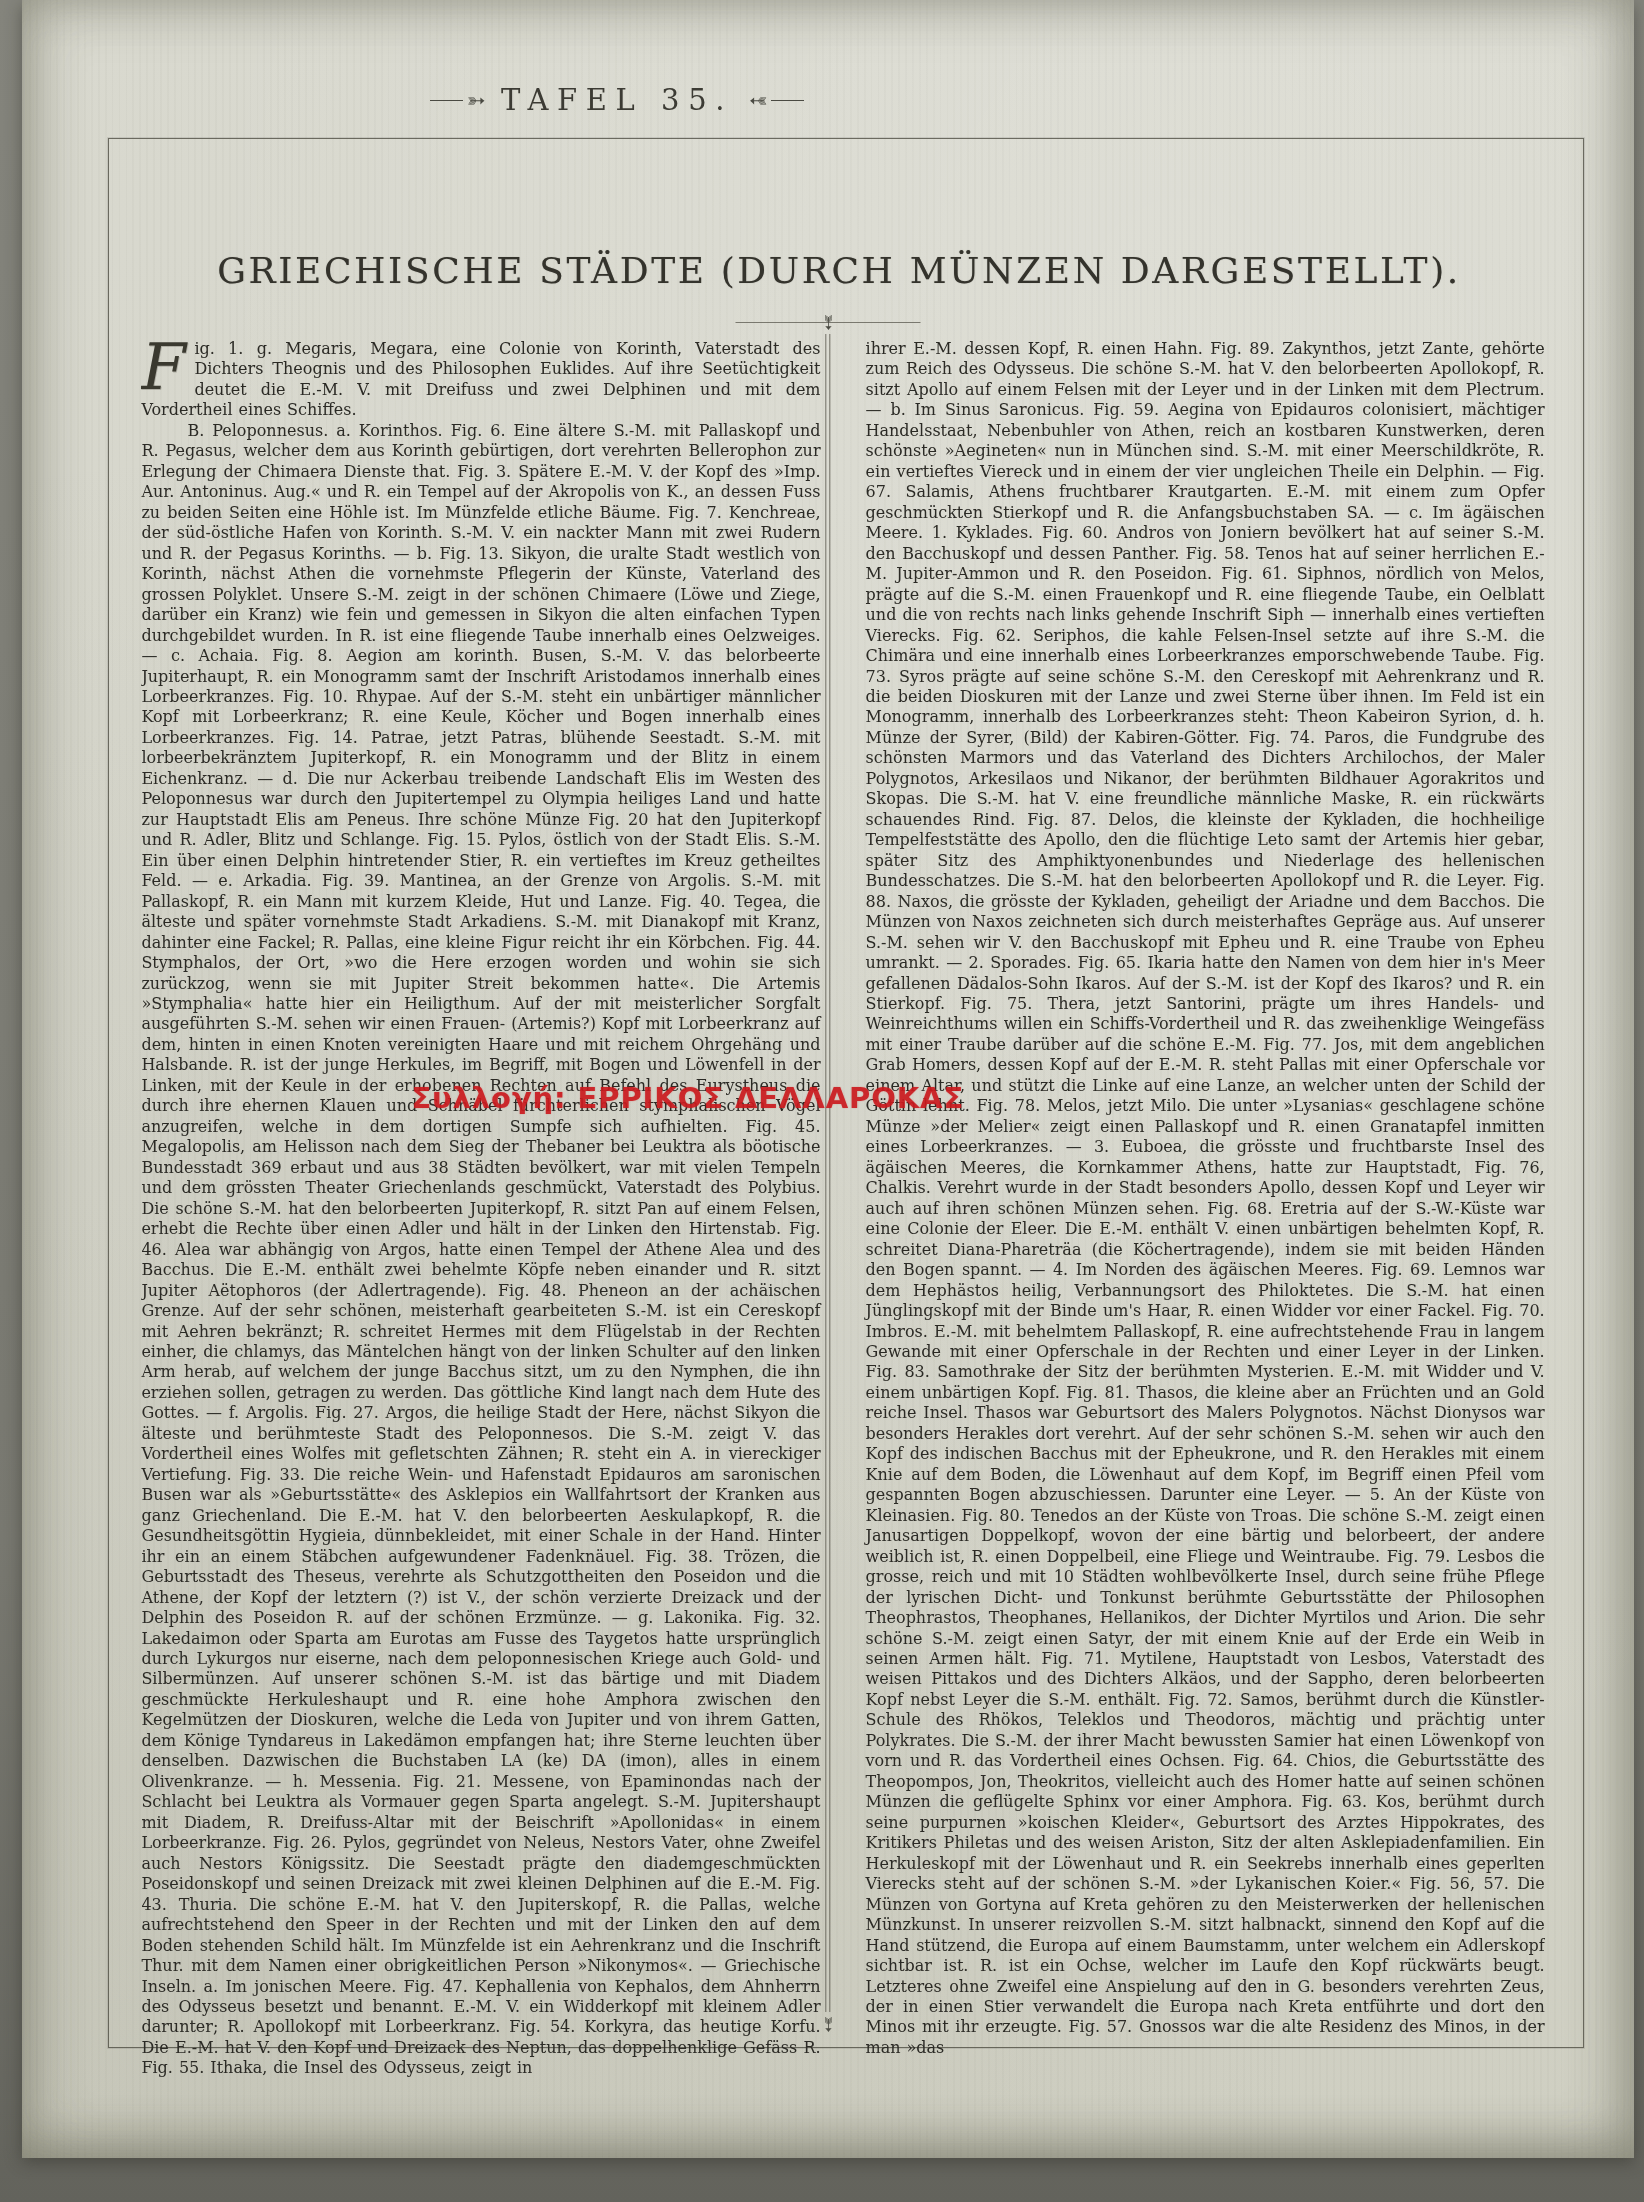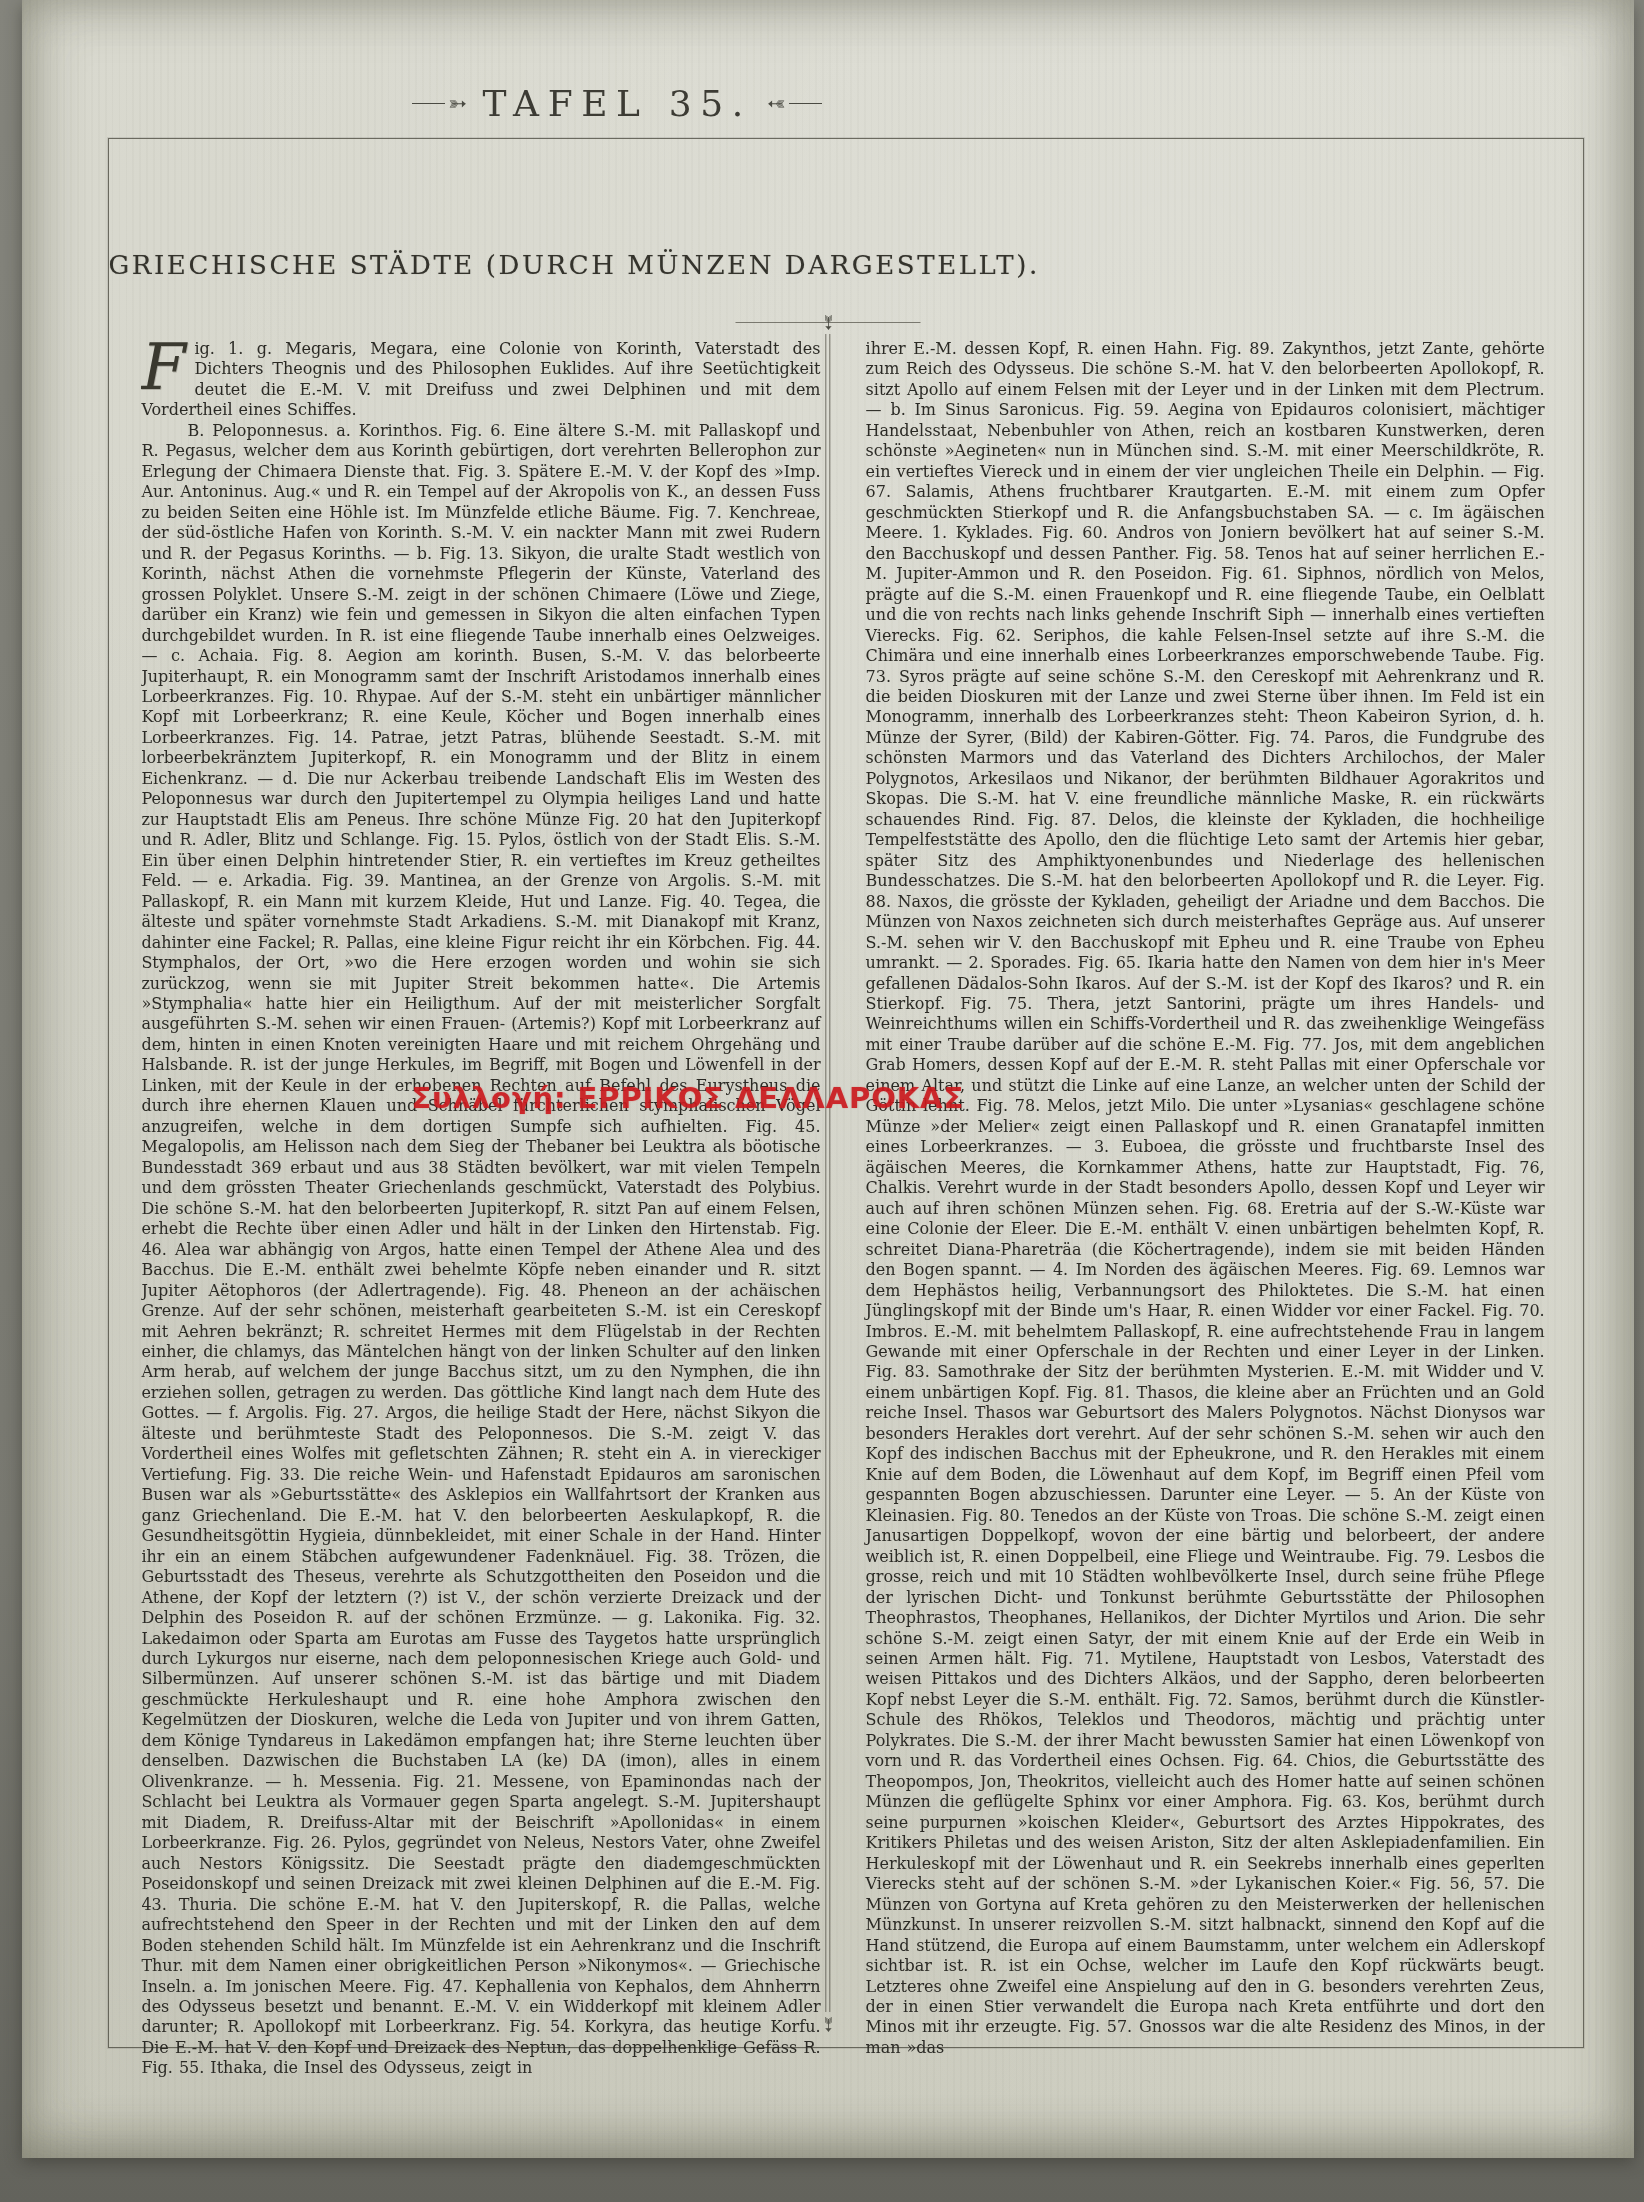--- a/index.html
+++ b/index.html
@@ -25,39 +25,39 @@
   }
   
   .plate-header{
     position:absolute;top:83px;left:0;width:100%;
     display:flex;justify-content:center;align-items:center;gap:15.5px;
     transform:translateX(-211px);
     color:#3c3b34;
   }
   .plate-header .label{
     font-family:"DejaVu Serif", serif;
-    font-size:36px;letter-spacing:8.6px;font-weight:400;
+    font-size:29px;letter-spacing:8.6px;font-weight:400;
   }
   .orn{display:inline-flex;align-items:center;gap:3.4px;color:#4a4a42;}
   .orn .dash{display:inline-block;width:33px;height:0;border-top:1.7px solid #4a4a42;}
   .orn .glyph{font-family:"DejaVu Sans", sans-serif;font-size:22.4px;line-height:1;}
   .orn.flip .glyph{display:inline-block;transform:scaleX(-1);}
   
   .frame{
     position:absolute;left:86px;right:50px;top:138px;bottom:110px;
     border:1.7px solid rgba(70,68,58,.75);
     box-shadow:0 0 0 0.9px rgba(70,68,58,.15);
     pointer-events:none;
   }
   
   .doc-title{
     position:absolute;top:250px;left:86px;right:64px;
-    text-align:left;color:#34332c;
+    text-align:center;color:#34332c;
     font-family:"DejaVu Serif", serif;
-    font-size:26px;font-weight:400;letter-spacing:2.6px;
+    font-size:36px;font-weight:400;letter-spacing:2.6px;
     text-shadow:0 0 0.9px rgba(52,51,44,.4);
     white-space:nowrap;
   }
   .title-rule{
     position:absolute;top:322px;left:50%;transform:translateX(-50%);
     width:185px;height:0;border-top:1.7px solid rgba(80,78,68,.7);
   }
   
   .columns{
     position:absolute;left:119px;right:89px;top:339px;height:1759px;

